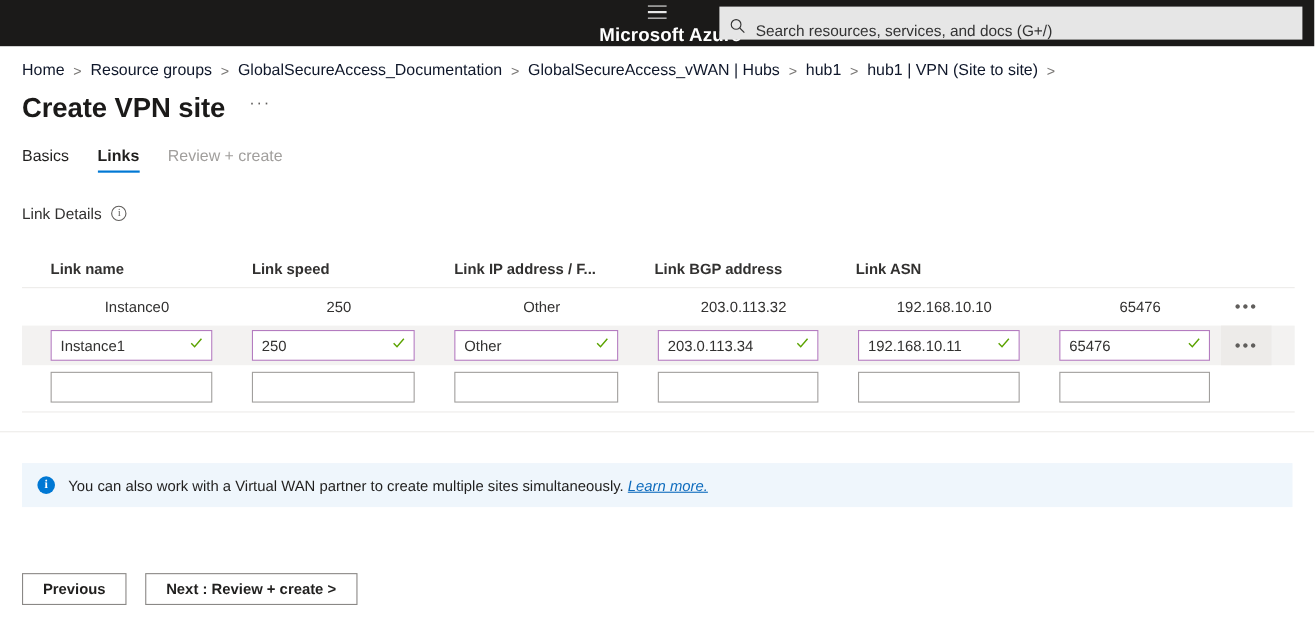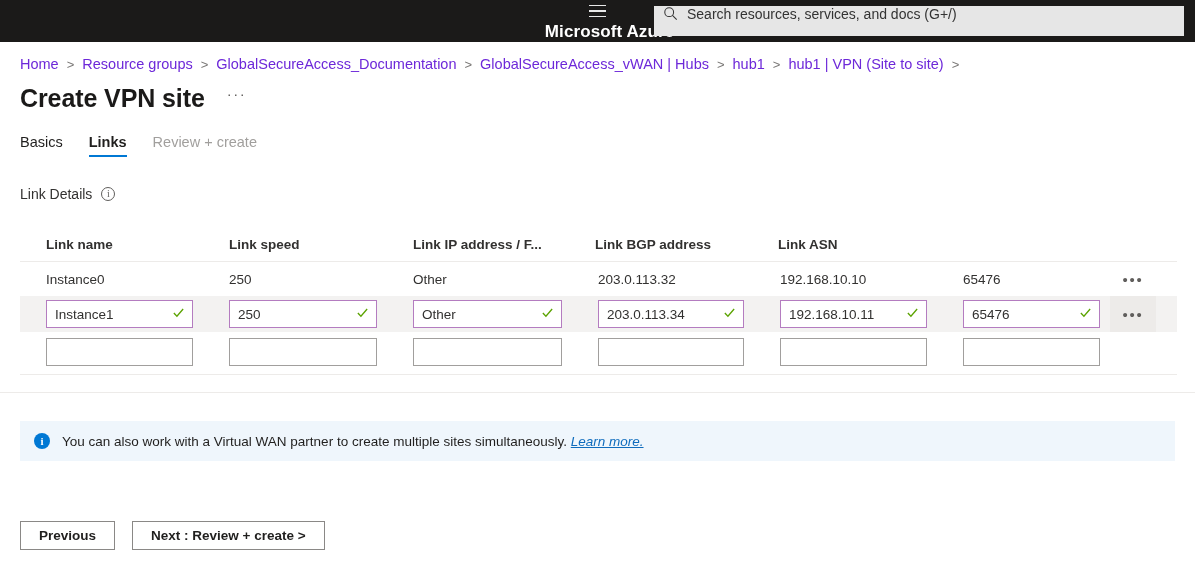--- a/index.html
+++ b/index.html
@@ -38,42 +38,42 @@
     font-weight: bold;
     letter-spacing: 0.1px;
     margin-left: 24px;
   }
   .searchwrap {
     position: absolute;
     left: 654px; top: 6px;
     width: 530px; height: 30px;
     background: #e6e6e6;
     display: flex;
-    align-items: flex-start;
+    align-items: flex-end;
     padding: 0 9px;
   }
   .searchwrap svg { flex: 0 0 auto; }
   .search-placeholder {
     font-size: 14px;
     color: #333333;
     margin-left: 9px;
     white-space: nowrap;
   }
 
   
   .breadcrumb {
     display: flex;
     align-items: center;
     flex-wrap: nowrap;
     padding: 14px 0 0 20px;
     font-size: 14.5px;
     color: #0078d4;
     white-space: nowrap;
   }
-  .crumb { color: #6d28d9; cursor: pointer; }
+  .crumb { color: #0f172a; cursor: pointer; }
   .crumb-sep {
     color: #797775;
     margin: 0 8px;
     font-size: 13px;
   }
 
   
   .titlerow {
     display: flex;
     align-items: center;
@@ -164,20 +164,21 @@
   }
   .th {
     font-size: 13.5px;
     font-weight: bold;
     color: #323130;
     white-space: nowrap;
     overflow: hidden;
   }
   .row-static {
     height: 34px;
+    text-align: center;
   }
   .td {
     font-size: 13.5px;
     color: #323130;
     white-space: nowrap;
     overflow: hidden;
   }
   .row-edit {
     height: 36px;
     background: #f3f2f1;

